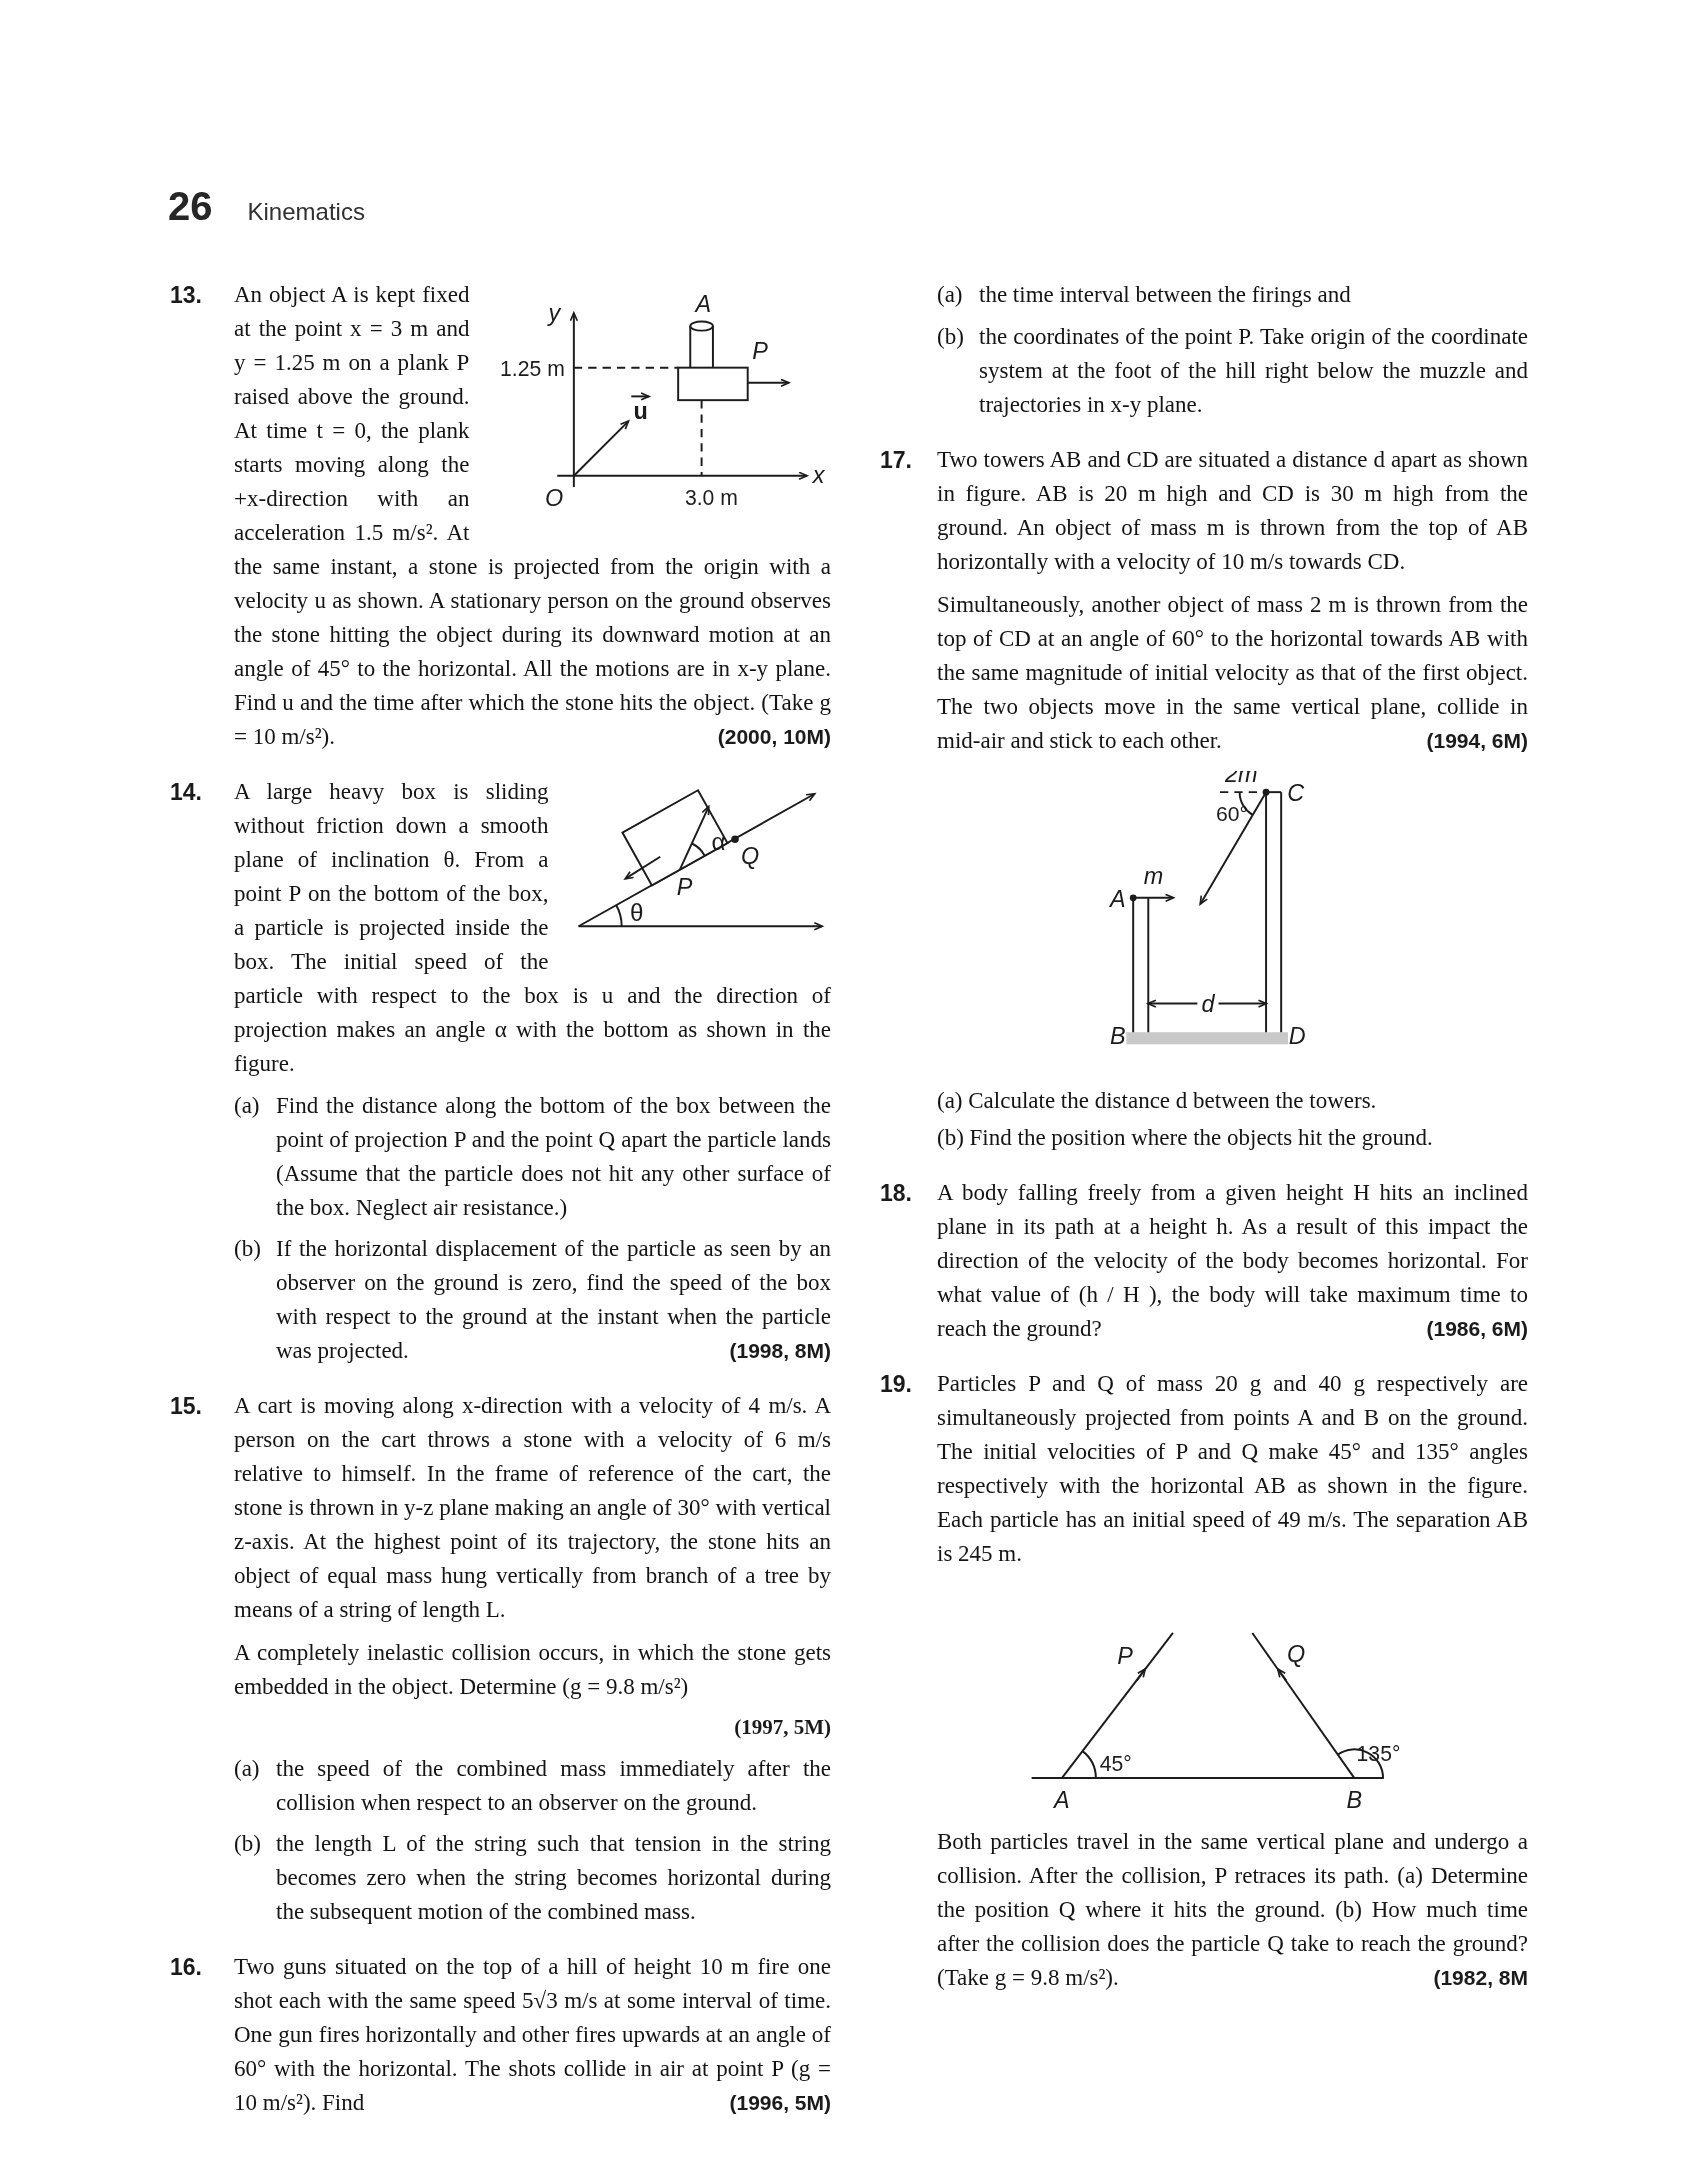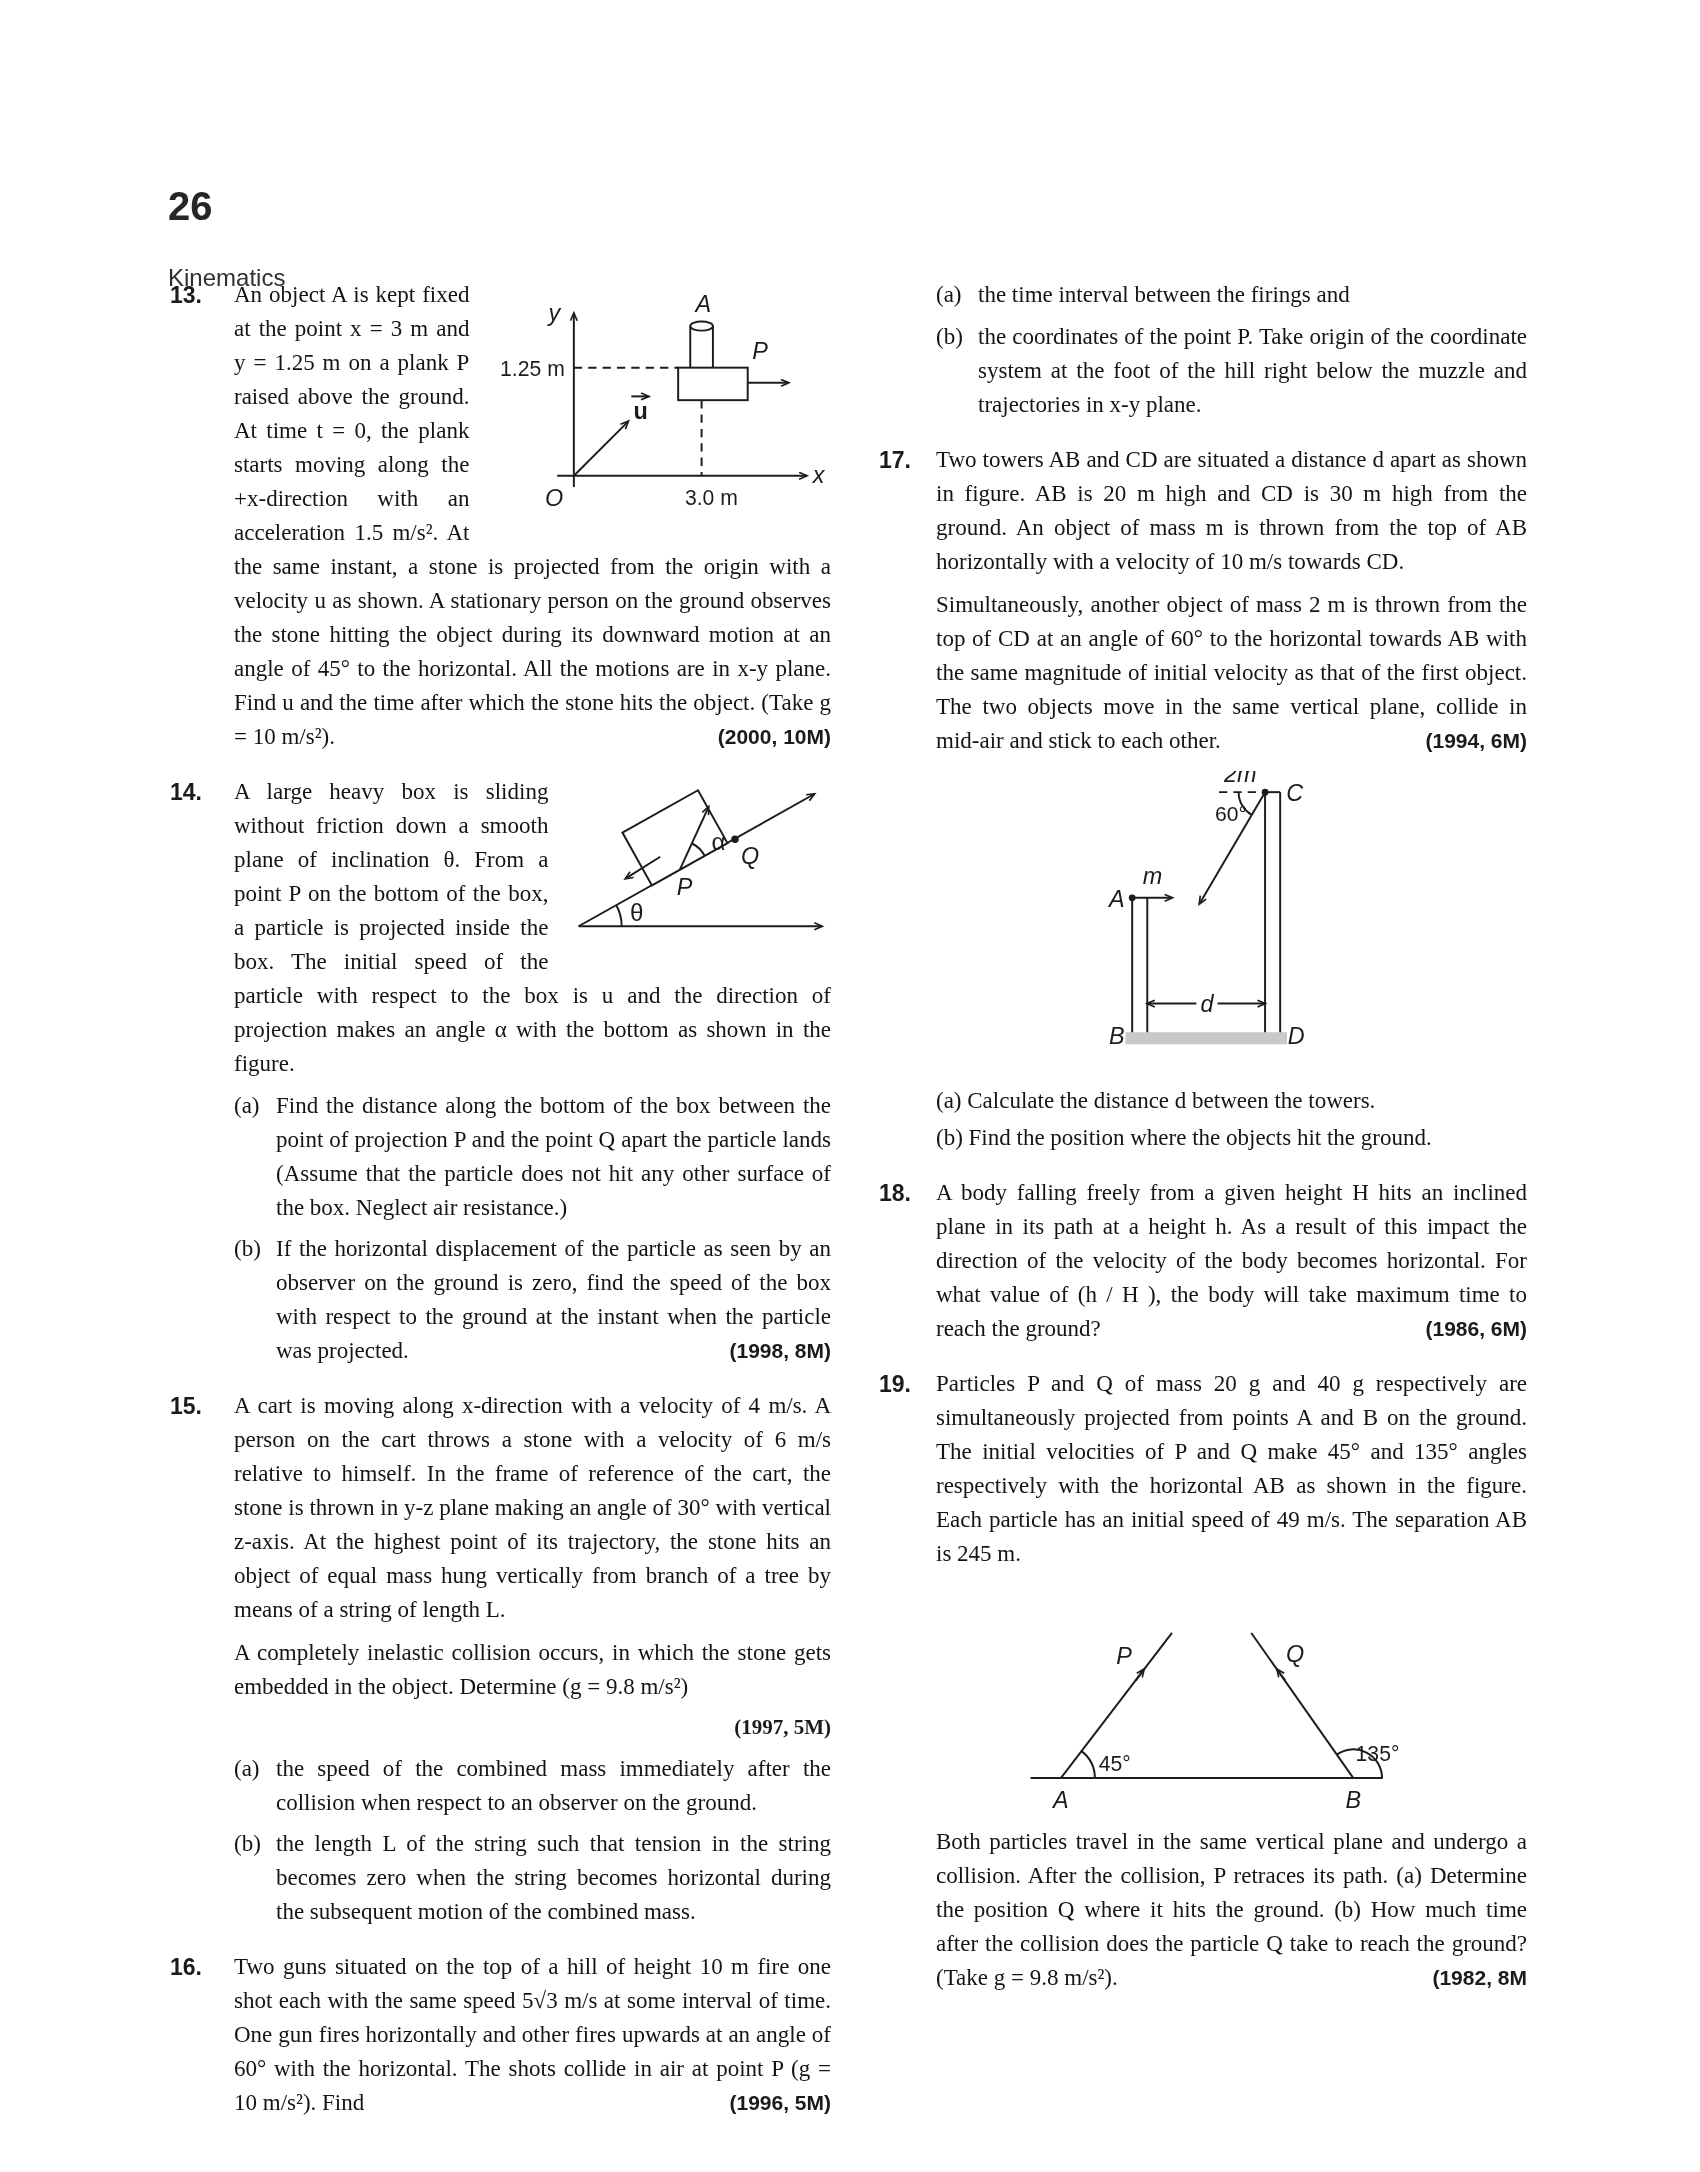--- a/index.html
+++ b/index.html
@@ -1,22 +1,22 @@
 <!DOCTYPE html>
 <html style="font-size:12px"><head>
 <meta charset="utf-8">
 <style>
   html,body{margin:0;padding:0;background:#ffffff;}
   .page{position:relative;width:1700px;height:2172px;background:#ffffff;overflow:hidden;
         font-family:"Liberation Serif","DejaVu Serif",serif;color:#141414;}
   .hdr{position:absolute;left:168px;top:184px;display:flex;align-items:baseline;gap:35px;
-       font-family:"Liberation Sans",sans-serif;flex-direction:column;}
+       font-family:"Liberation Sans",sans-serif;}
   .hdr .num{font-size:40px;font-weight:700;color:#262626;}
   .hdr .title{font-size:24px;font-weight:400;color:#303030;}
-  .cols{position:absolute;left:170px;top:278px;width:1358px;display:flex;gap:48px;}
+  .cols{position:absolute;left:170px;top:278px;width:1358px;display:flex;justify-content:space-between;}
   .col{display:flex;flex-direction:column;}
   .col-left{width:661px;}
   .col-right{width:648px;}
   .problem{display:flex;margin-bottom:21px;}
   .pnum{flex:0 0 64px;font-family:"Liberation Sans",sans-serif;font-weight:700;font-size:23px;
         color:#1b1b1b;line-height:34px;}
   .col-right .pnum{flex:0 0 57px;}
   .pbody{flex:1;font-size:23px;line-height:34px;text-align:justify;}
   .para{margin:0;position:relative;}
   .para + .para{margin-top:9px;}

